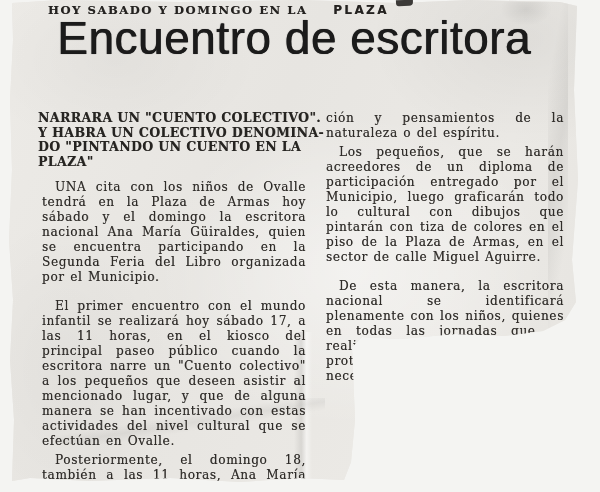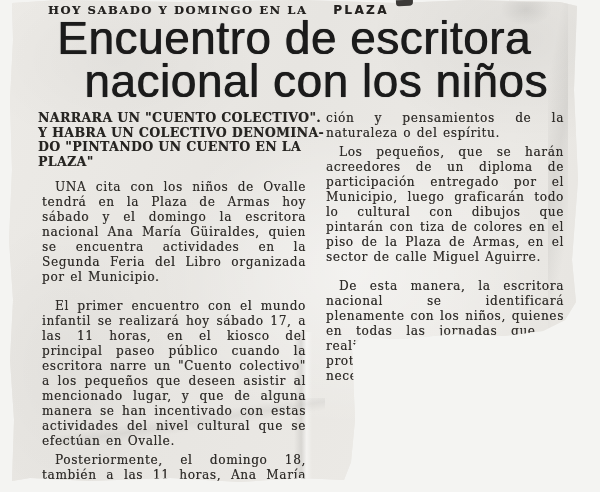--- a/index.html
+++ b/index.html
@@ -86,31 +86,30 @@
     <div class="crease crease-diagonal"></div>
     <div class="blotch-top-right"></div>
 
     <div class="kicker">
       <span>HOY SABADO Y DOMINGO EN LA</span>
       <span class="kicker-plaza">PLAZA</span>
     </div>
 
     <h1 class="headline">
       <span class="headline-line headline-line-1">Encuentro de escritora</span>
-      <span class="headline-line headline-line-2">nacional con los niños</span>
     </h1>
 
     <div class="col col-left">
       <div class="subhead">
         <div class="subhead-line">NARRARA UN "CUENTO COLECTIVO".</div>
         <div class="subhead-line">Y HABRA UN COLECTIVO DENOMINA-</div>
         <div class="subhead-line">DO "PINTANDO UN CUENTO EN LA</div>
         <div class="subhead-line">PLAZA"</div>
       </div>
-      <p class="para indent">UNA cita con los niños de Ovalle tendrá en la Plaza de Armas hoy sábado y el domingo la escritora nacional Ana María Güiraldes, quien se encuentra actividades en la Segunda Feria del Libro organizada por el Municipio.</p>
+      <p class="para indent">UNA cita con los niños de Ovalle tendrá en la Plaza de Armas hoy sábado y el domingo la escritora nacional Ana María Güiraldes, quien se encuentra participando en la Segunda Feria del Libro organizada por el Municipio.</p>
       <p class="para indent gap-top">El primer encuentro con el mundo infantil se realizará hoy sábado 17, a las 11 horas, en el kiosco del principal paseo público cuando la escritora narre un "Cuento colectivo" a los pequeños que deseen asistir al mencionado lugar, y que de alguna manera se han incentivado con estas actividades del nivel cultural que se efectúan en Ovalle.</p>
       <p class="para indent">Posteriormente, el domingo 18, también a las 11 horas, Ana María Güiraldes intervendrá con el tema "Pintando un cuento en la Plaza", a fin de interesar a los niños en su imagina-</p>
     </div>
 
     <div class="col col-right">
       <p class="para">ción y pensamientos de la naturaleza o del espíritu.</p>
       <p class="para indent">Los pequeños, que se harán acreedores de un diploma de participación entregado por el Municipio, luego graficarán todo lo cultural con dibujos que pintarán con tiza de colores en el piso de la Plaza de Armas, en el sector de calle Miguel Aguirre.</p>
       <p class="para indent gap-top">De esta manera, la escritora nacional se identificará plenamente con los niños, quienes en todas las jornadas que se realizan son los primeros protagonistas, y por lo tanto es necesario hacerlos participar.</p>
     </div>
   </div>

